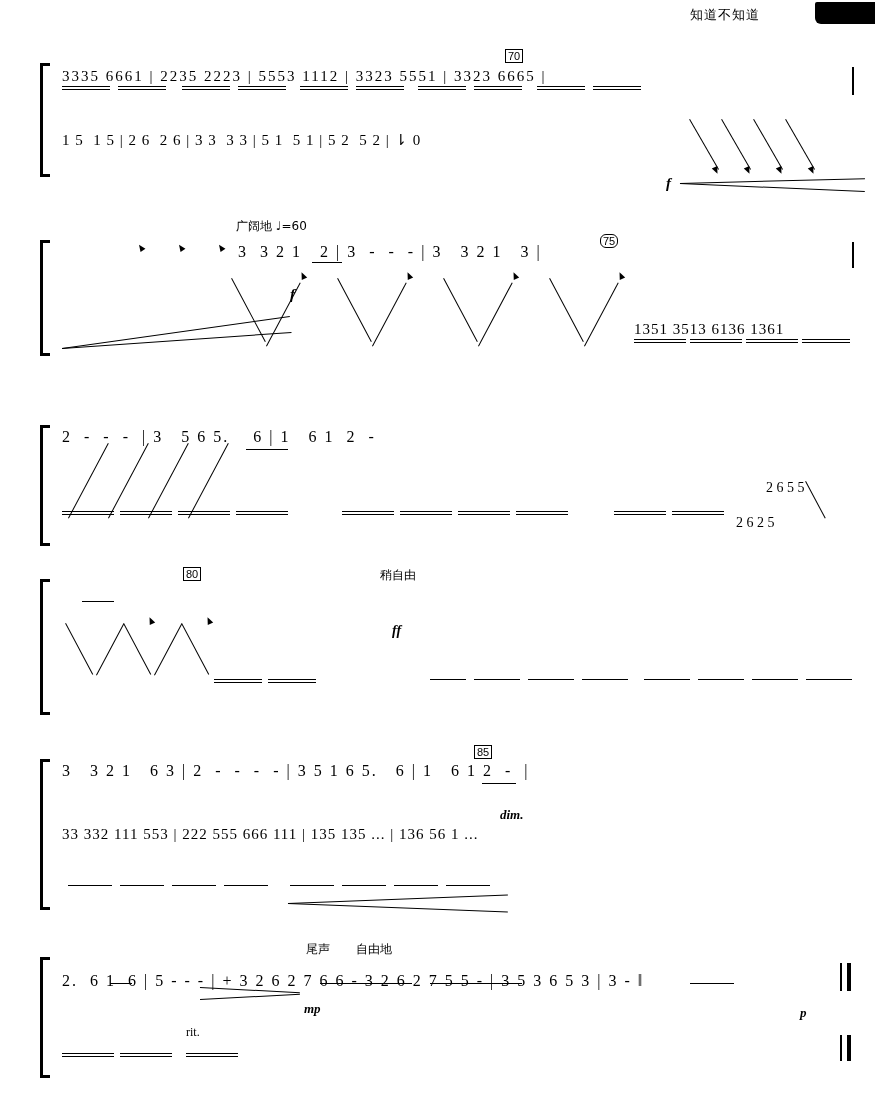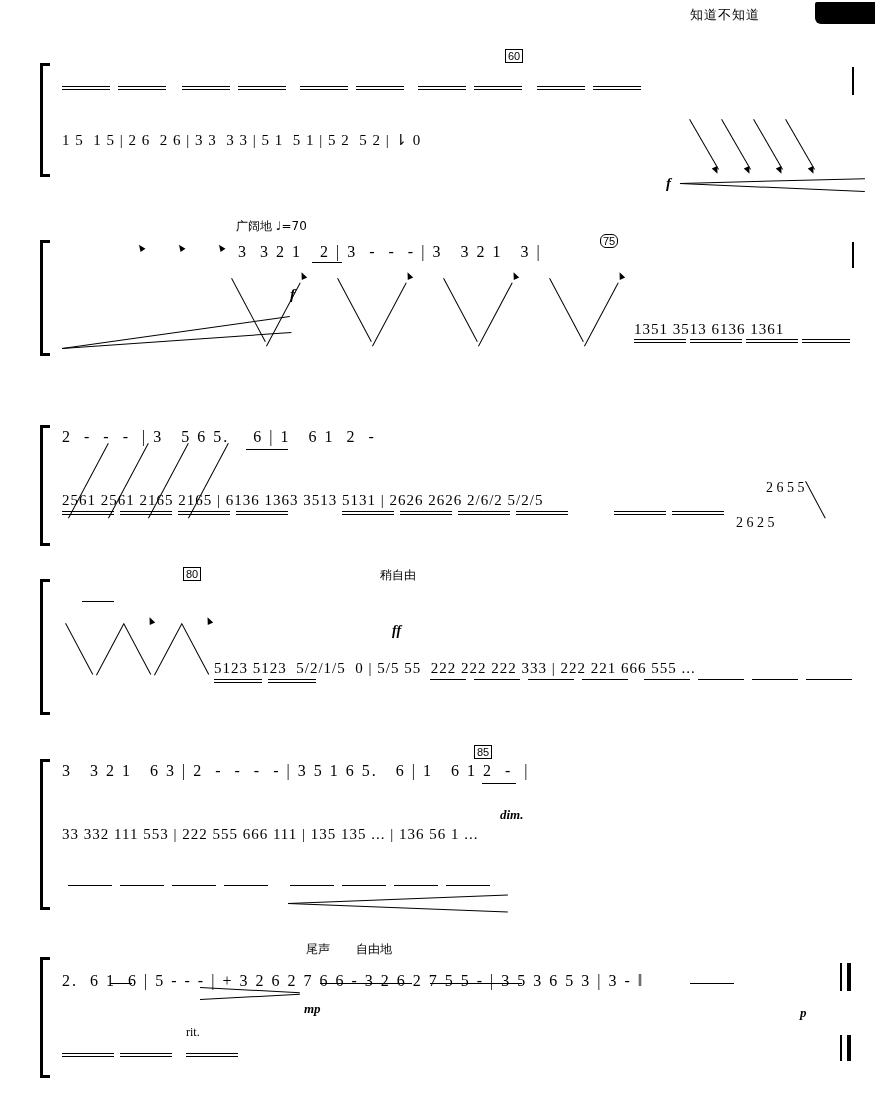--- a/index.html
+++ b/index.html
@@ -27,22 +27,23 @@
 <body>
 
 <div class="page">
 
   <div class="title" style="left:690px;top:6px;font-size:13px;letter-spacing:1px;">知道不知道</div>
   <div class="blackblob" style="left:815px;top:2px;width:60px;height:22px;border-radius:2px 0 0 6px;"></div>
 
   <div class="sys" style="top:55px;height:135px;">
     <div class="brace-l" style="left:40px;top:8px;height:108px;"></div>
 
-    <div class="rehearsal" style="left:505px;top:-6px;">60</div>
-
+    <div class="rehearsal" style="left:505px;top:-6px;">70</div>
+
+    <div class="num" style="left:62px;top:14px;letter-spacing:2px;">3335 6661 | 2235 2223 | 5553 1112 | 3323 5551 | 3323 6665 |</div>
 
     <div class="underline1" style="left:62px;top:31px;width:48px;"></div>
     <div class="underline1" style="left:62px;top:34px;width:48px;"></div>
     <div class="underline1" style="left:118px;top:31px;width:48px;"></div>
     <div class="underline1" style="left:118px;top:34px;width:48px;"></div>
     <div class="underline1" style="left:182px;top:31px;width:48px;"></div>
     <div class="underline1" style="left:182px;top:34px;width:48px;"></div>
     <div class="underline1" style="left:238px;top:31px;width:48px;"></div>
     <div class="underline1" style="left:238px;top:34px;width:48px;"></div>
     <div class="underline1" style="left:300px;top:31px;width:48px;"></div>
@@ -72,21 +73,21 @@
     <div class="dyn" style="left:666px;top:120px;font-size:15px;">f</div>
     <div class="hair" style="left:680px;top:128px;width:185px;transform:rotate(-1.5deg);"></div>
     <div class="hair" style="left:680px;top:128px;width:185px;transform:rotate(2.5deg);"></div>
 
     <div class="bar" style="left:852px;top:12px;height:28px;"></div>
   </div>
 
   <div class="sys" style="top:218px;height:155px;">
     <div class="brace-l" style="left:40px;top:22px;height:110px;"></div>
 
-    <div class="cn" style="left:236px;top:0px;">广阔地  ♩=70</div>
+    <div class="cn" style="left:236px;top:0px;">广阔地  ♩=60</div>
     <div class="rehearsal" style="left:600px;top:16px;border-radius:6px;">75</div>
 
     <div class="num" style="left:238px;top:26px;font-size:16px;letter-spacing:2px;">3  3 2 1   2 | 3  -  -  - | 3   3 2 1   3 |</div>
     <div class="underline1" style="left:312px;top:44px;width:30px;"></div>
 
     <div class="dyn" style="left:290px;top:68px;font-size:15px;">f</div>
 
     <div class="glissline" style="left:68px;top:300px;width:85px;transform:rotate(-62deg);"></div>
     <div class="glissline" style="left:108px;top:300px;width:85px;transform:rotate(-62deg);"></div>
     <div class="glissline" style="left:148px;top:300px;width:85px;transform:rotate(-62deg);"></div>
@@ -123,21 +124,20 @@
 
     <div class="bar" style="left:852px;top:24px;height:26px;"></div>
   </div>
 
   <div class="sys" style="top:415px;height:135px;">
     <div class="brace-l" style="left:40px;top:10px;height:115px;"></div>
 
     <div class="num" style="left:62px;top:14px;font-size:16px;letter-spacing:2px;">2  -  -  -  | 3   5 6 5.    6 | 1   6 1  2  -</div>
     <div class="underline1" style="left:246px;top:34px;width:42px;"></div>
 
-    <div class="num" style="left:62px;top:78px;letter-spacing:1px;">2561 2561 2165 2165 | 6136 1363 3513 5131 | 2626 2626 2/6/2 5/2/5</div>
     <div class="underline1" style="left:62px;top:96px;width:52px;"></div>
     <div class="underline1" style="left:62px;top:99px;width:52px;"></div>
     <div class="underline1" style="left:120px;top:96px;width:52px;"></div>
     <div class="underline1" style="left:120px;top:99px;width:52px;"></div>
     <div class="underline1" style="left:178px;top:96px;width:52px;"></div>
     <div class="underline1" style="left:178px;top:99px;width:52px;"></div>
     <div class="underline1" style="left:236px;top:96px;width:52px;"></div>
     <div class="underline1" style="left:236px;top:99px;width:52px;"></div>
     <div class="underline1" style="left:342px;top:96px;width:52px;"></div>
     <div class="underline1" style="left:342px;top:99px;width:52px;"></div>
@@ -168,21 +168,20 @@
     <div class="dyn" style="left:392px;top:58px;font-size:14px;text-align:center;">ff</div>
 
     <div class="glissline" style="left:66px;top:58px;width:58px;transform:rotate(62deg);"></div>
     <div class="glissline" style="left:96px;top:110px;width:58px;transform:rotate(-62deg);"></div>
     <div class="glissline" style="left:124px;top:58px;width:58px;transform:rotate(62deg);"></div>
     <div class="glissline" style="left:154px;top:110px;width:58px;transform:rotate(-62deg);"></div>
     <div class="glissline" style="left:182px;top:58px;width:58px;transform:rotate(62deg);"></div>
     <div class="arrowhead" style="left:148px;top:52px;transform:rotate(155deg);"></div>
     <div class="arrowhead" style="left:206px;top:52px;transform:rotate(155deg);"></div>
 
-    <div class="num" style="left:214px;top:96px;letter-spacing:1px;">5123 5123  5/2/1/5  0 | 5/5 55  222 222 222 333 | 222 221 666 555 ...</div>
     <div class="underline1" style="left:214px;top:114px;width:48px;"></div>
     <div class="underline1" style="left:214px;top:117px;width:48px;"></div>
     <div class="underline1" style="left:268px;top:114px;width:48px;"></div>
     <div class="underline1" style="left:268px;top:117px;width:48px;"></div>
     <div class="underline1" style="left:430px;top:114px;width:36px;"></div>
     <div class="underline1" style="left:474px;top:114px;width:46px;"></div>
     <div class="underline1" style="left:528px;top:114px;width:46px;"></div>
     <div class="underline1" style="left:582px;top:114px;width:46px;"></div>
     <div class="underline1" style="left:644px;top:114px;width:46px;"></div>
     <div class="underline1" style="left:698px;top:114px;width:46px;"></div>

